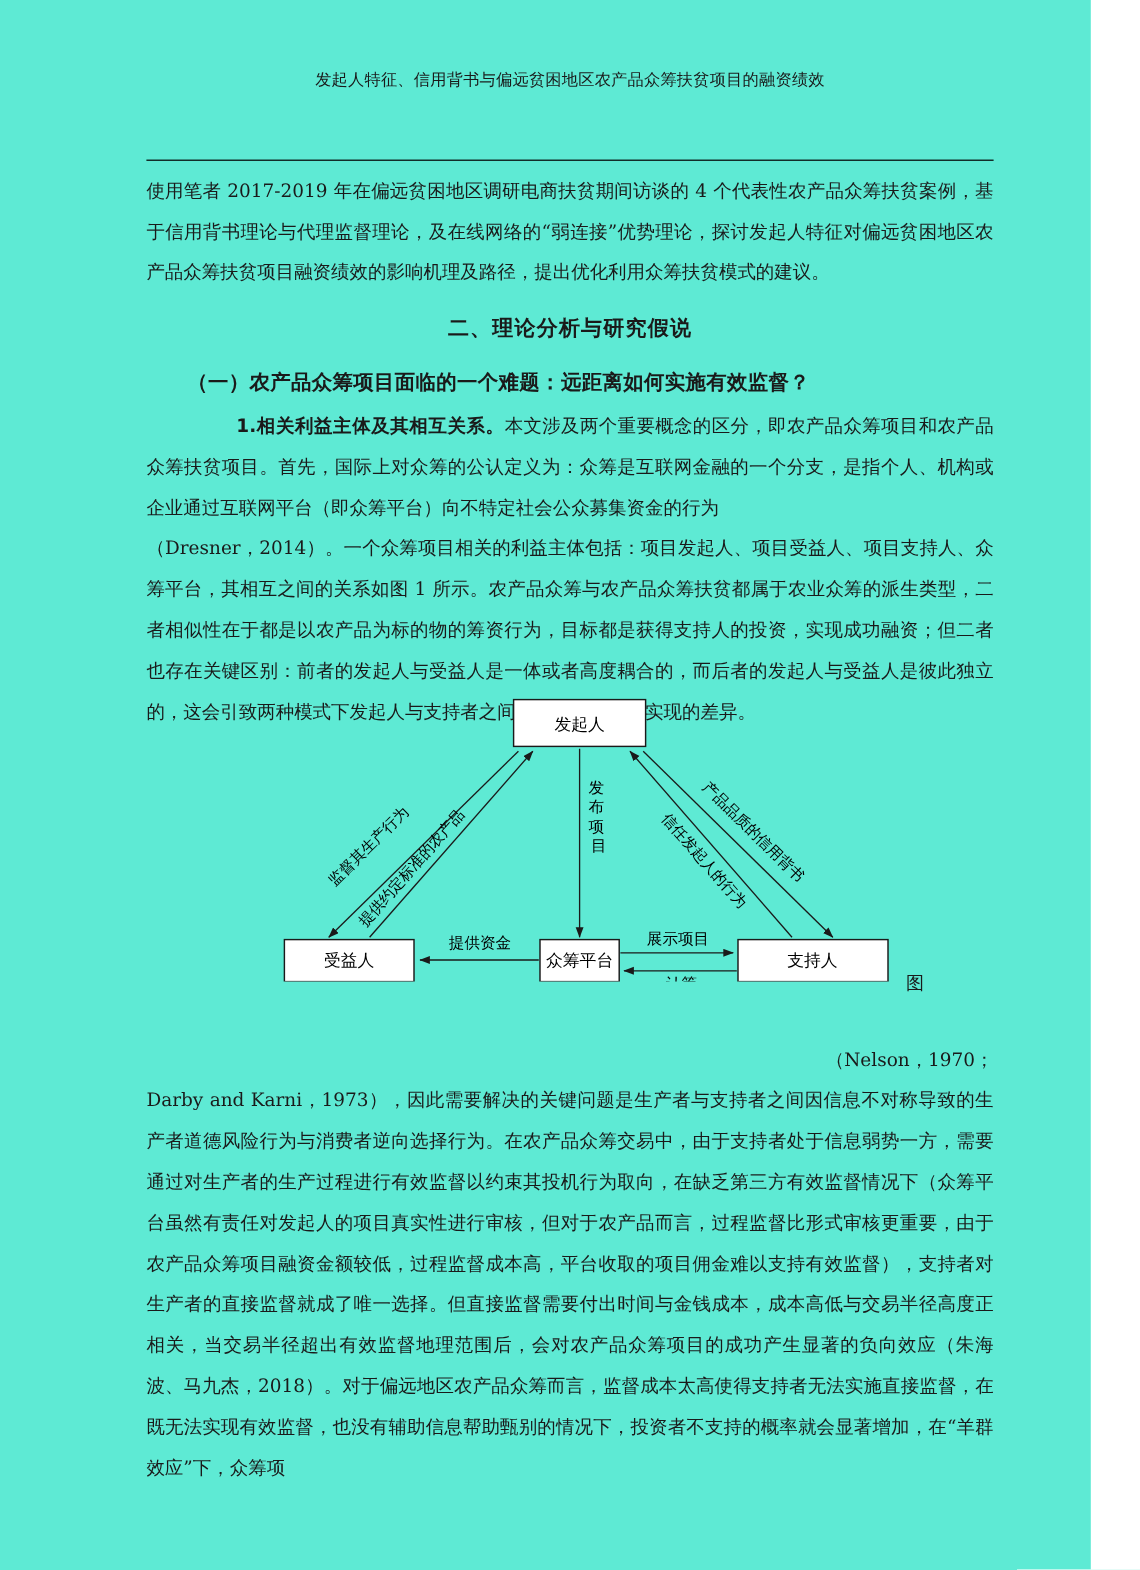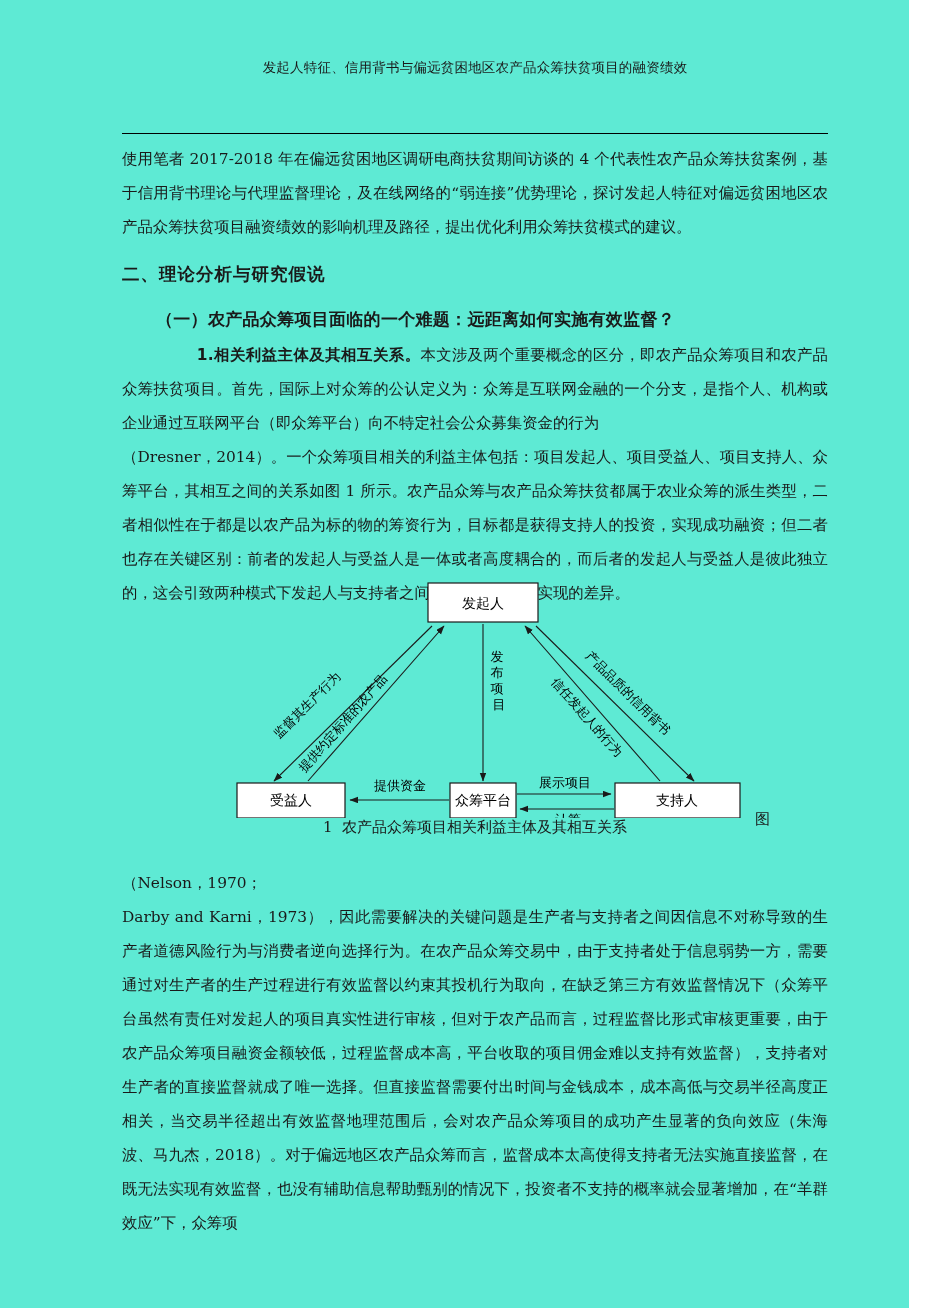--- a/index.html
+++ b/index.html
@@ -54,41 +54,42 @@
     margin: 0;
     text-align: justify;
     text-justify: inter-character;
   }
   .indent2 { text-indent: 2em; }
 
   .h2 {
     font-family: "DejaVu Sans", "Liberation Sans", sans-serif;
     font-size: 17.5px;
     font-weight: bold;
-    text-align: left;
+    text-align: center;
     margin: 0;
     line-height: 40px;
     letter-spacing: 1px;
   }
   .h3 {
     font-family: "DejaVu Sans", "Liberation Sans", sans-serif;
     font-size: 17px;
     font-weight: bold;
     margin: 0;
     line-height: 38px;
     text-indent: 2em;
     letter-spacing: 0.3px;
   }
   .runin {
     font-family: "DejaVu Sans", "Liberation Sans", sans-serif;
     font-weight: bold;
     letter-spacing: 0.2px;
     margin-left: 44px;
   }
   .rt-line {
+    text-align: right;
     margin: 0;
     line-height: 34px;
   }
 
   
   .figure-wrap {
     position: absolute;
     left: 122px;
     top: 578px;
     width: 706px;
@@ -134,21 +135,21 @@
 </style>
 </head>
 <body>
 
 <div class="page">
 
   <div class="running-header">发起人特征、信用背书与偏远贫困地区农产品众筹扶贫项目的融资绩效</div>
   <div class="header-rule"></div>
 
   <div class="col" style="top:142px;">
-    <p class="para">使用笔者 2017-2018 年在偏远贫困地区调研电商扶贫期间访谈的 4 个代表性农产品众筹扶贫案例，基于信用背书理论与代理监督理论，及在线网络的“弱连接”优势理论，探讨发起人特征对偏远贫困地区农产品众筹扶贫项目融资绩效的影响机理及路径，提出优化利用众筹扶贫模式的建议。</p>
+    <p class="para">使用笔者 2017-2019 年在偏远贫困地区调研电商扶贫期间访谈的 4 个代表性农产品众筹扶贫案例，基于信用背书理论与代理监督理论，及在线网络的“弱连接”优势理论，探讨发起人特征对偏远贫困地区农产品众筹扶贫项目融资绩效的影响机理及路径，提出优化利用众筹扶贫模式的建议。</p>
     <p class="h2" style="margin-top:10px;">二、理论分析与研究假说</p>
     <p class="h3" style="margin-top:6px;">（一）农产品众筹项目面临的一个难题：远距离如何实施有效监督？</p>
     <p class="para indent2"><span class="runin">1.相关利益主体及其相互关系。</span><span>本文涉及两个重要概念的区分，即农产品众筹项目和农产品众筹扶贫项目。首先，国际上对众筹的公认定义为：众筹是互联网金融的一个分支，是指个人、机构或企业通过互联网平台（即众筹平台）向不特定社会公众募集资金的行为</span></p>
     <p class="para">（Dresner，2014）。一个众筹项目相关的利益主体包括：项目发起人、项目受益人、项目支持人、众筹平台，其相互之间的关系如图 1 所示。农产品众筹与农产品众筹扶贫都属于农业众筹的派生类型，二者相似性在于都是以农产品为标的物的筹资行为，目标都是获得支持人的投资，实现成功融资；但二者也存在关键区别：前者的发起人与受益人是一体或者高度耦合的，而后者的发起人与受益人是彼此独立的，这会引致两种模式下发起人与支持者之间信任与监督机制实现的差异。</p>
   </div>
 
   <div class="figure-wrap">
     <svg class="fig-svg" width="706" height="240" viewBox="0 0 706 240" xmlns="http://www.w3.org/2000/svg">
       <defs>
         <marker id="ah" markerWidth="9" markerHeight="9" refX="7.5" refY="3" orient="auto" markerUnits="strokeWidth">
@@ -202,24 +203,20 @@
         <tspan x="377" dy="16">目</tspan>
       </text>
 
       <text class="edge-text" x="278" y="212" text-anchor="middle">提供资金</text>
       <text class="edge-text" x="443" y="209" text-anchor="middle">展示项目</text>
       <text class="edge-text" x="446" y="246" text-anchor="middle">认筹</text>
     </svg>
 
     <div class="fig-label-right">图</div>
 
-    <div class="fig-caption">
-      <span>1</span>&nbsp;
-      <span>农产品众筹项目相关利益主体及其相互关系</span>
-    </div>
   </div>
 
   <div class="col" style="top:866px;">
     <p class="rt-line">（Nelson，1970；</p>
     <p class="para">Darby and Karni，1973），因此需要解决的关键问题是生产者与支持者之间因信息不对称导致的生产者道德风险行为与消费者逆向选择行为。在农产品众筹交易中，由于支持者处于信息弱势一方，需要通过对生产者的生产过程进行有效监督以约束其投机行为取向，在缺乏第三方有效监督情况下（众筹平台虽然有责任对发起人的项目真实性进行审核，但对于农产品而言，过程监督比形式审核更重要，由于农产品众筹项目融资金额较低，过程监督成本高，平台收取的项目佣金难以支持有效监督），支持者对生产者的直接监督就成了唯一选择。但直接监督需要付出时间与金钱成本，成本高低与交易半径高度正相关，当交易半径超出有效监督地理范围后，会对农产品众筹项目的成功产生显著的负向效应（朱海波、马九杰，2018）。对于偏远地区农产品众筹而言，监督成本太高使得支持者无法实施直接监督，在既无法实现有效监督，也没有辅助信息帮助甄别的情况下，投资者不支持的概率就会显著增加，在“羊群效应”下，众筹项</p>
   </div>
 
 </div>
 
 </body></html>

